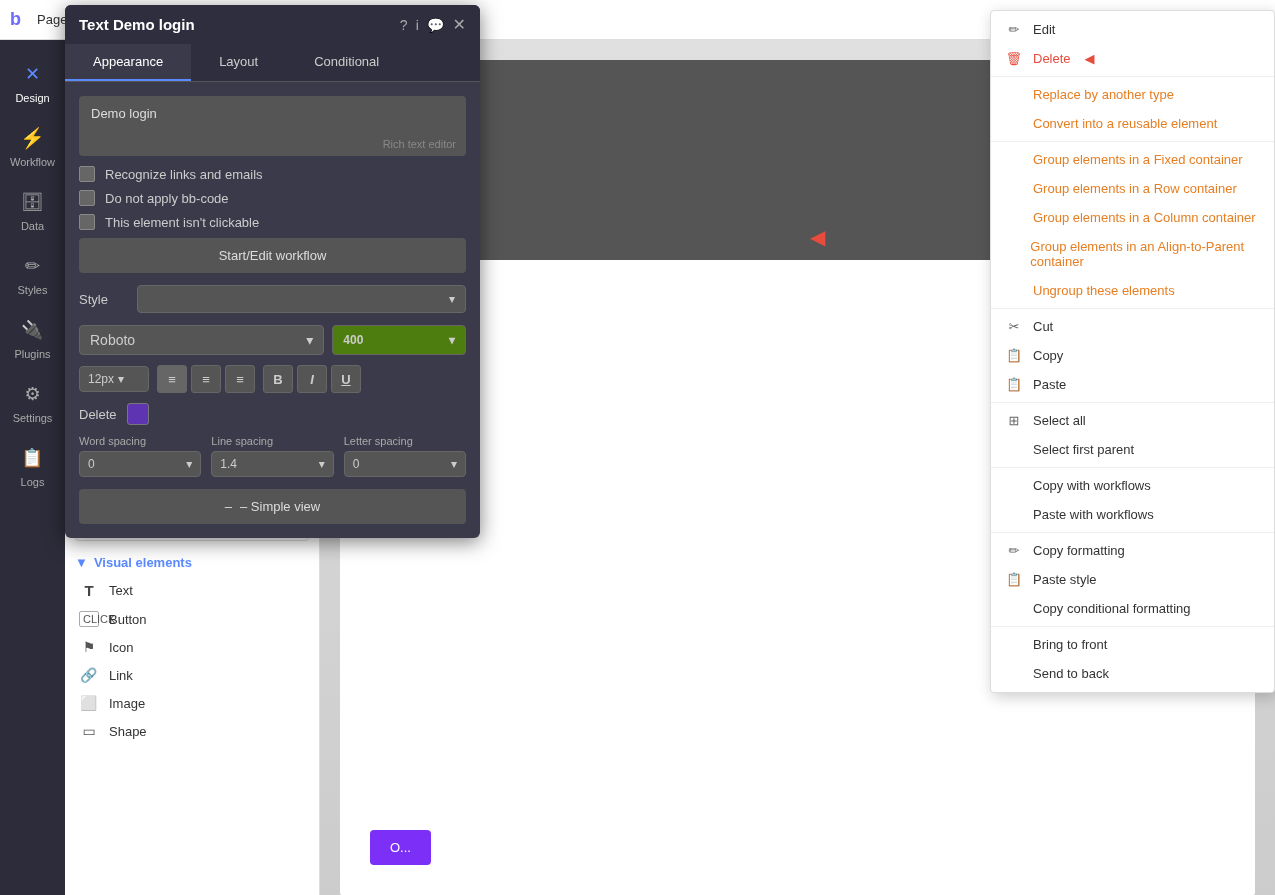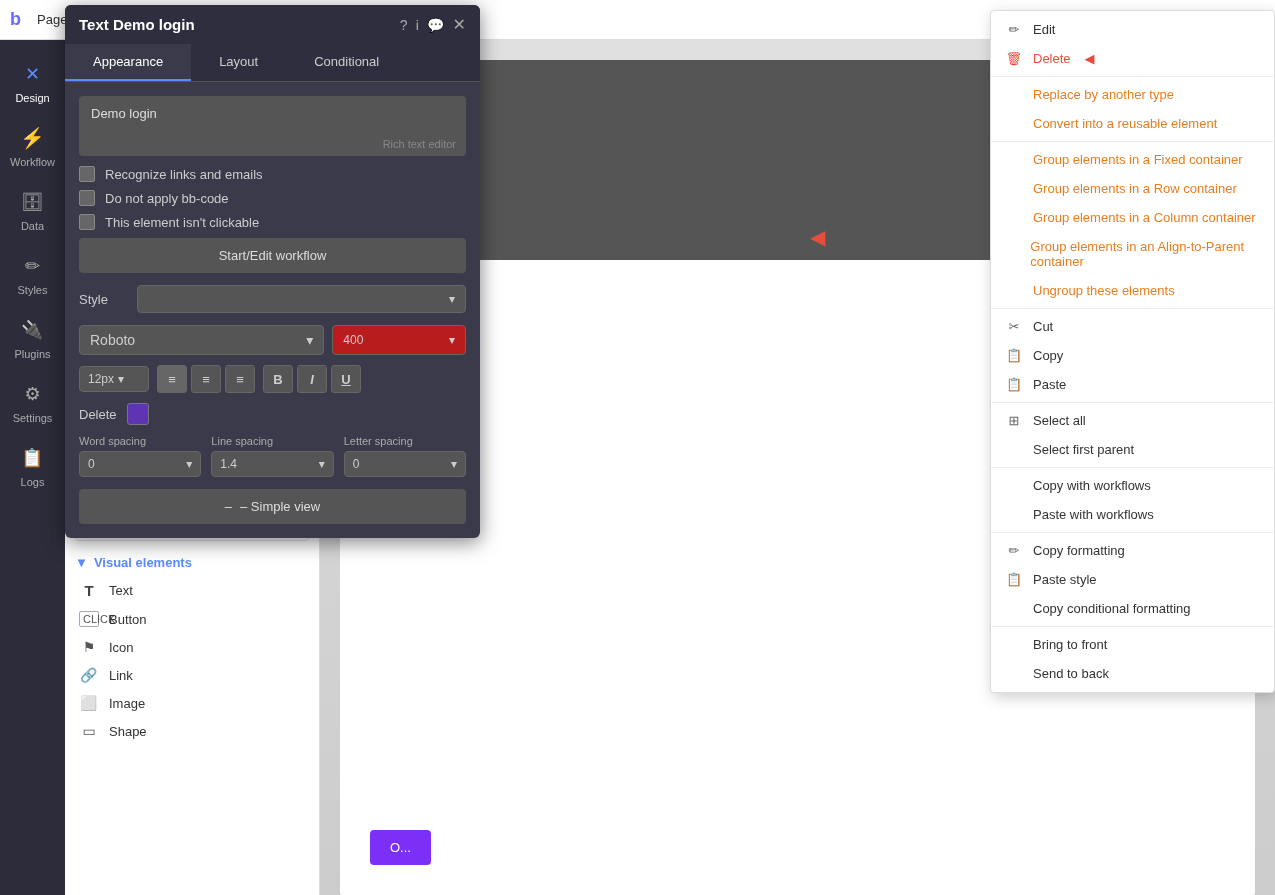--- a/index.html
+++ b/index.html
@@ -352,29 +352,30 @@
       border-radius: 4px;
       padding: 6px 10px;
       color: #ccc;
       font-size: 14px;
       display: flex;
       align-items: center;
       justify-content: space-between;
     }
     .weight-select {
       flex: 1;
-      background: #b91c1c;
+      background: #4d7c0f;
       border: 1px solid #666;
       border-radius: 4px;
       padding: 6px 10px;
       color: #ccc;
       font-size: 12px;
       display: flex;
       align-items: center;
       justify-content: space-between;
+      font-weight: bold;
     }
     .size-align-row {
       display: flex;
       gap: 8px;
       margin-bottom: 10px;
       align-items: center;
     }
     .size-box {
       background: #555;
       border: 1px solid #666;

